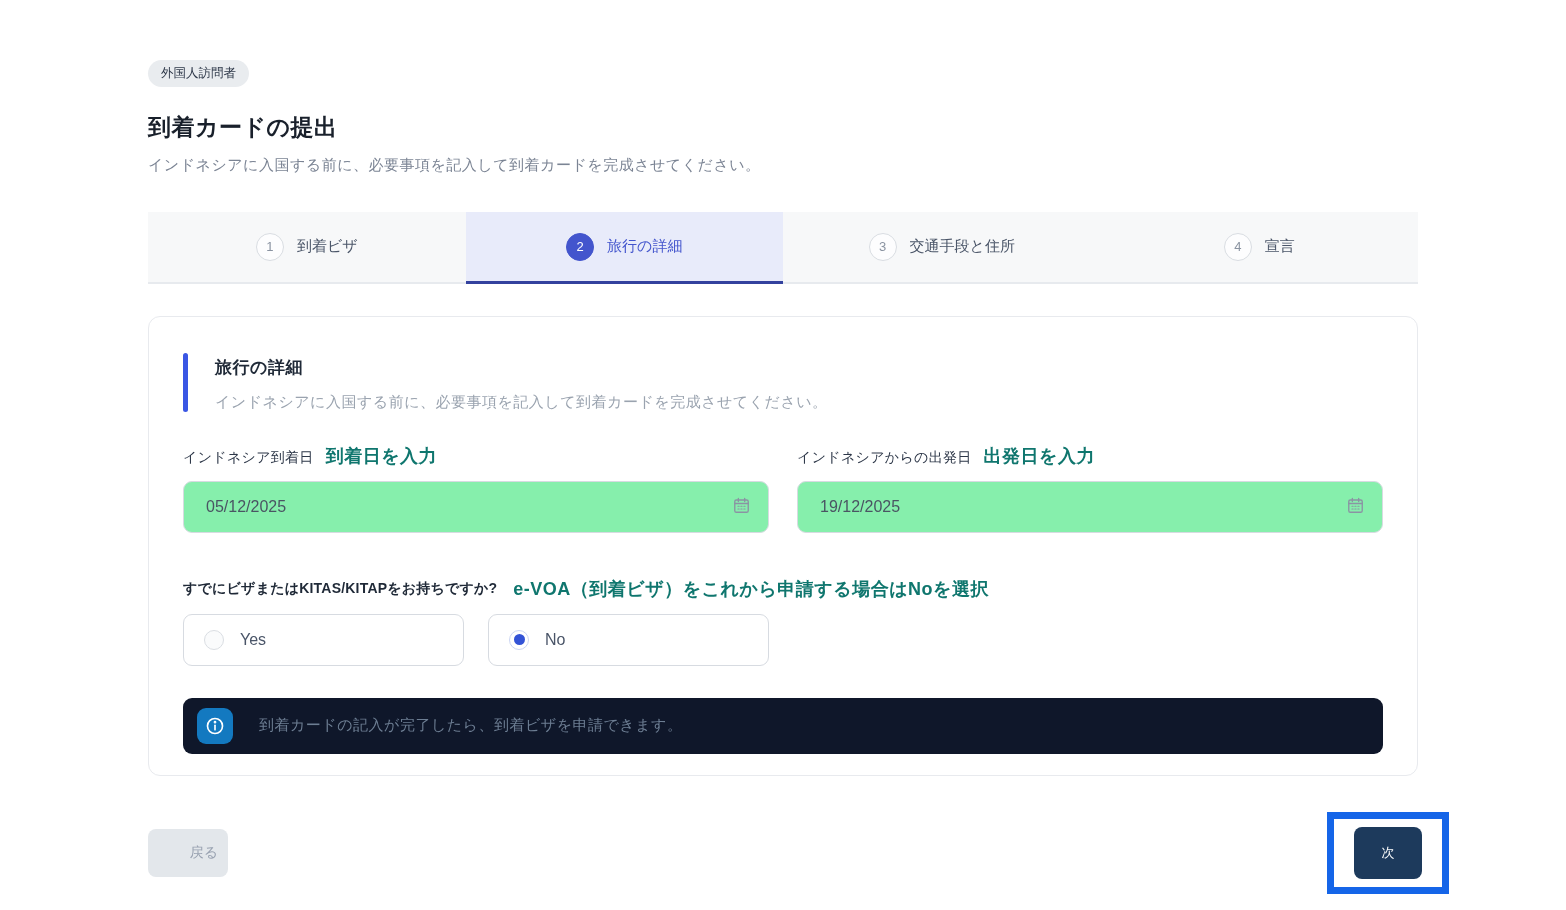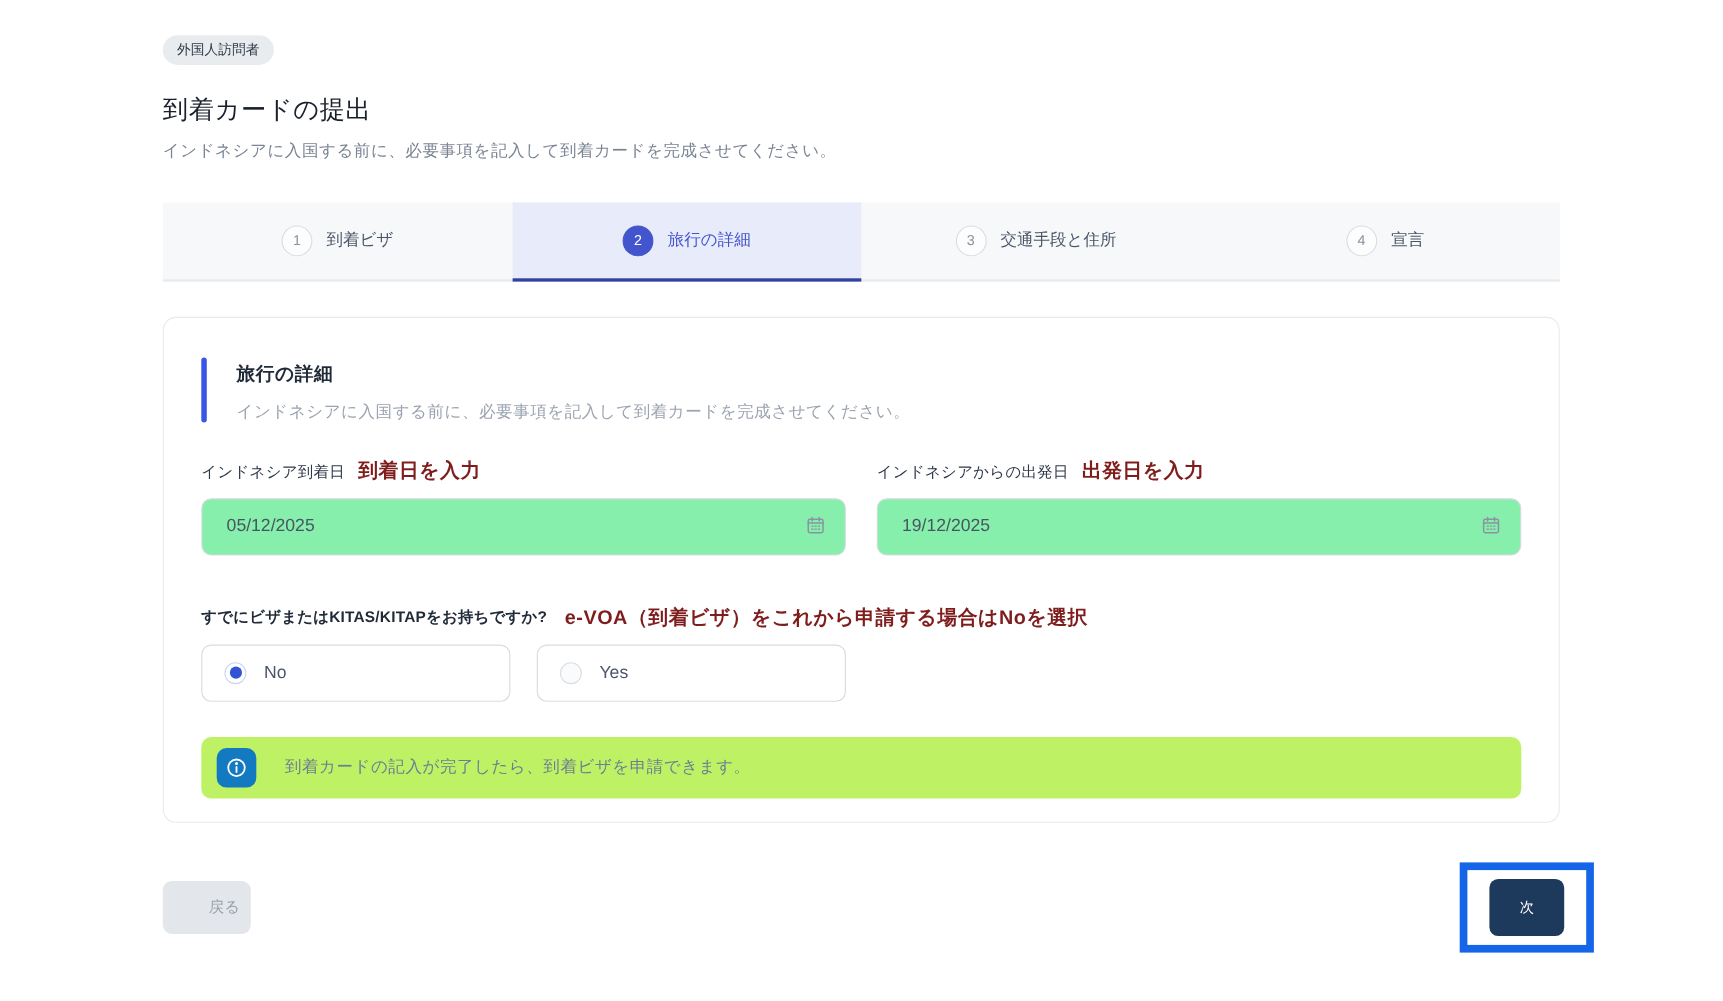--- a/index.html
+++ b/index.html
@@ -6,28 +6,28 @@
   html, body { background: #ffffff; }
   body {
     width: 1566px; height: 910px;
     font-family: "Liberation Sans", "DejaVu Sans", sans-serif;
     color: #1f2937;
     overflow: hidden;
   }
   .page { width: 1270px; margin: 0 auto; }
 
   
-  .badge-row { margin-top: 32px; }
+  .badge-row { margin-top: 60px; }
   .badge {
     display: inline-block;
     background: #e9ecef; color: #2d3748;
     font-size: 12.5px; line-height: 1;
     padding: 7px 13px; border-radius: 999px;
   }
-  .page-title { margin-top: 25px; font-size: 23px; font-weight: normal; color: #19202b; letter-spacing: 0.5px; }
+  .page-title { margin-top: 25px; font-size: 23px; font-weight: bold; color: #19202b; letter-spacing: 0.5px; }
   .page-subtitle { margin-top: 13px; font-size: 15px; color: #7b8494; letter-spacing: 0.5px; }
 
   
   .tabs {
     display: flex; margin-top: 37px; height: 72px;
     background: #f7f8f9; border-bottom: 2px solid #e7eaee;
   }
   .tab {
     flex: 1; position: relative;
     display: flex; align-items: center; justify-content: center; gap: 13px;
@@ -59,21 +59,21 @@
   .section-head { display: flex; }
   .section-bar { width: 5px; border-radius: 3px; background: #3a56e4; }
   .section-texts { padding-left: 27px; }
   .section-title { font-size: 17px; font-weight: bold; color: #1f2937; padding-top: 3px; letter-spacing: 0.5px; }
   .section-desc { margin-top: 14px; font-size: 15px; color: #9aa3af; letter-spacing: 0.5px; }
 
   .fields-row { display: flex; gap: 28px; margin-top: 32px; justify-content: center; }
   .field-col { flex: 1; }
   .field-label-row { display: flex; align-items: baseline; gap: 12px; }
   .field-label { font-size: 14px; color: #2d3748; letter-spacing: 0.3px; }
-  .annotation { font-size: 18px; font-weight: bold; color: #7f1d1d; letter-spacing: 0.5px; }
+  .annotation { font-size: 18px; font-weight: bold; color: #0f766e; letter-spacing: 0.5px; }
   .date-input-wrap { position: relative; margin-top: 13px; }
   .date-input {
     width: 100%; height: 52px;
     border: 1px solid #d7dbe1; border-radius: 9px;
     padding: 0 44px 0 22px;
     font-family: "Liberation Sans", "DejaVu Sans", sans-serif;
     font-size: 16px; color: #4a5563;
     background: #86efac; outline: none;
   }
   .calendar-btn {
@@ -96,21 +96,21 @@
     width: 20px; height: 20px; border-radius: 50%;
     border: 1px solid #dadee3; background: #fafbfc;
     display: flex; align-items: center; justify-content: center;
   }
   .radio-box.selected .radio-circle { border-color: #ccd6f3; background: #ffffff; }
   .radio-dot { width: 11px; height: 11px; border-radius: 50%; background: #3353d6; }
   .radio-label { font-size: 16px; color: #4a5568; }
 
   .info-box {
     margin-top: 32px; height: 56px;
-    background: #bef264; border-radius: 9px;
+    background: #0f172a; border-radius: 9px;
     display: flex; align-items: center; gap: 26px;
     padding-left: 14px;
   }
   .info-icon-chip {
     width: 36px; height: 36px; border-radius: 9px;
     background: #1379c0;
     display: flex; align-items: center; justify-content: center;
     flex: 0 0 auto;
   }
   .info-text { font-size: 15px; color: #6d7e93; letter-spacing: 0.5px; }
@@ -220,29 +220,29 @@
         </div>
       </div>
     </div>
 
     <div class="question-row">
       <span class="question-label">すでにビザまたはKITAS/KITAPをお持ちですか?</span>
       <span class="annotation">e-VOA（到着ビザ）をこれから申請する場合はNoを選択</span>
     </div>
 
     <div class="radio-row">
+      <div class="radio-box">
+        <span class="radio-circle"></span>
+        <span class="radio-label">Yes</span>
+      </div>
       <div class="radio-box selected">
         <span class="radio-circle">
             <span class="radio-dot"></span>
           </span>
         <span class="radio-label">No</span>
-      </div>
-      <div class="radio-box">
-        <span class="radio-circle"></span>
-        <span class="radio-label">Yes</span>
       </div>
     </div>
 
     <div class="info-box">
       <span class="info-icon-chip">
         <svg width="22" height="22" viewBox="0 0 24 24" fill="none" stroke="#ffffff" stroke-width="1.8" stroke-linecap="round">
           <circle cx="12" cy="12" r="8.2"></circle>
           <path d="M12 11.2v5"></path>
           <circle cx="12" cy="7.8" r="0.6" fill="#ffffff"></circle>
         </svg>

